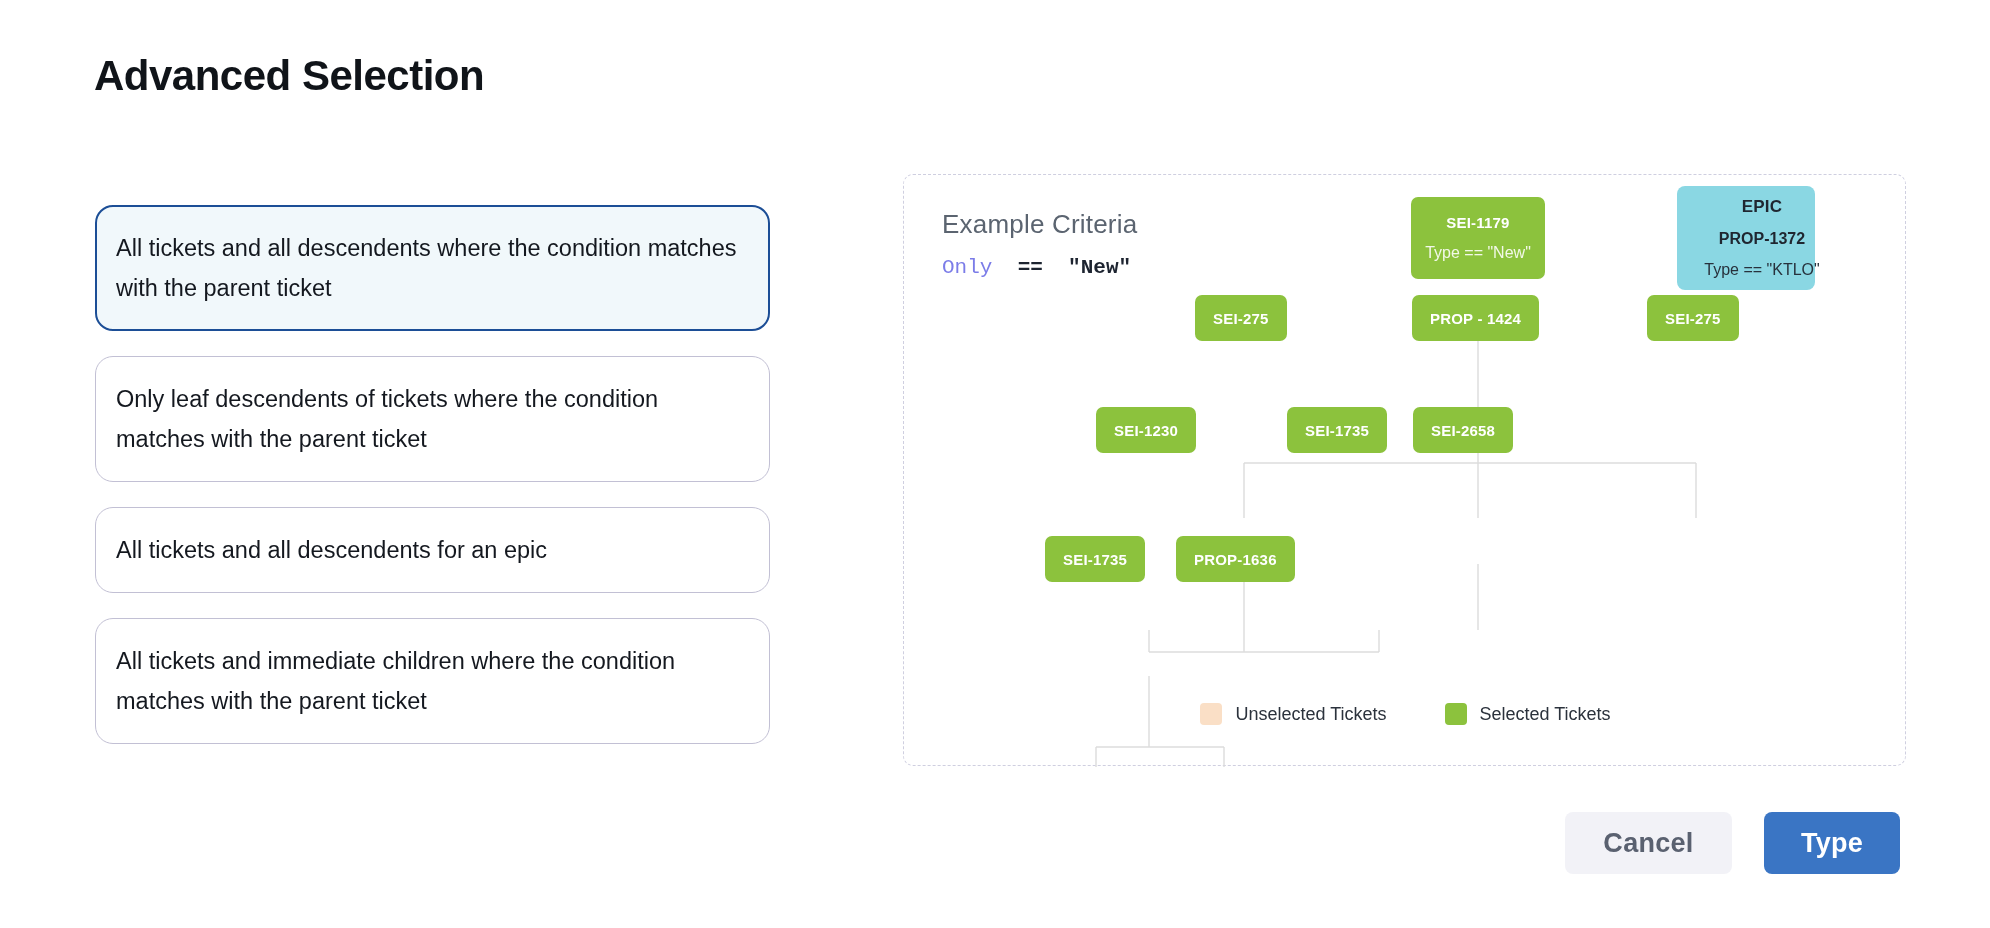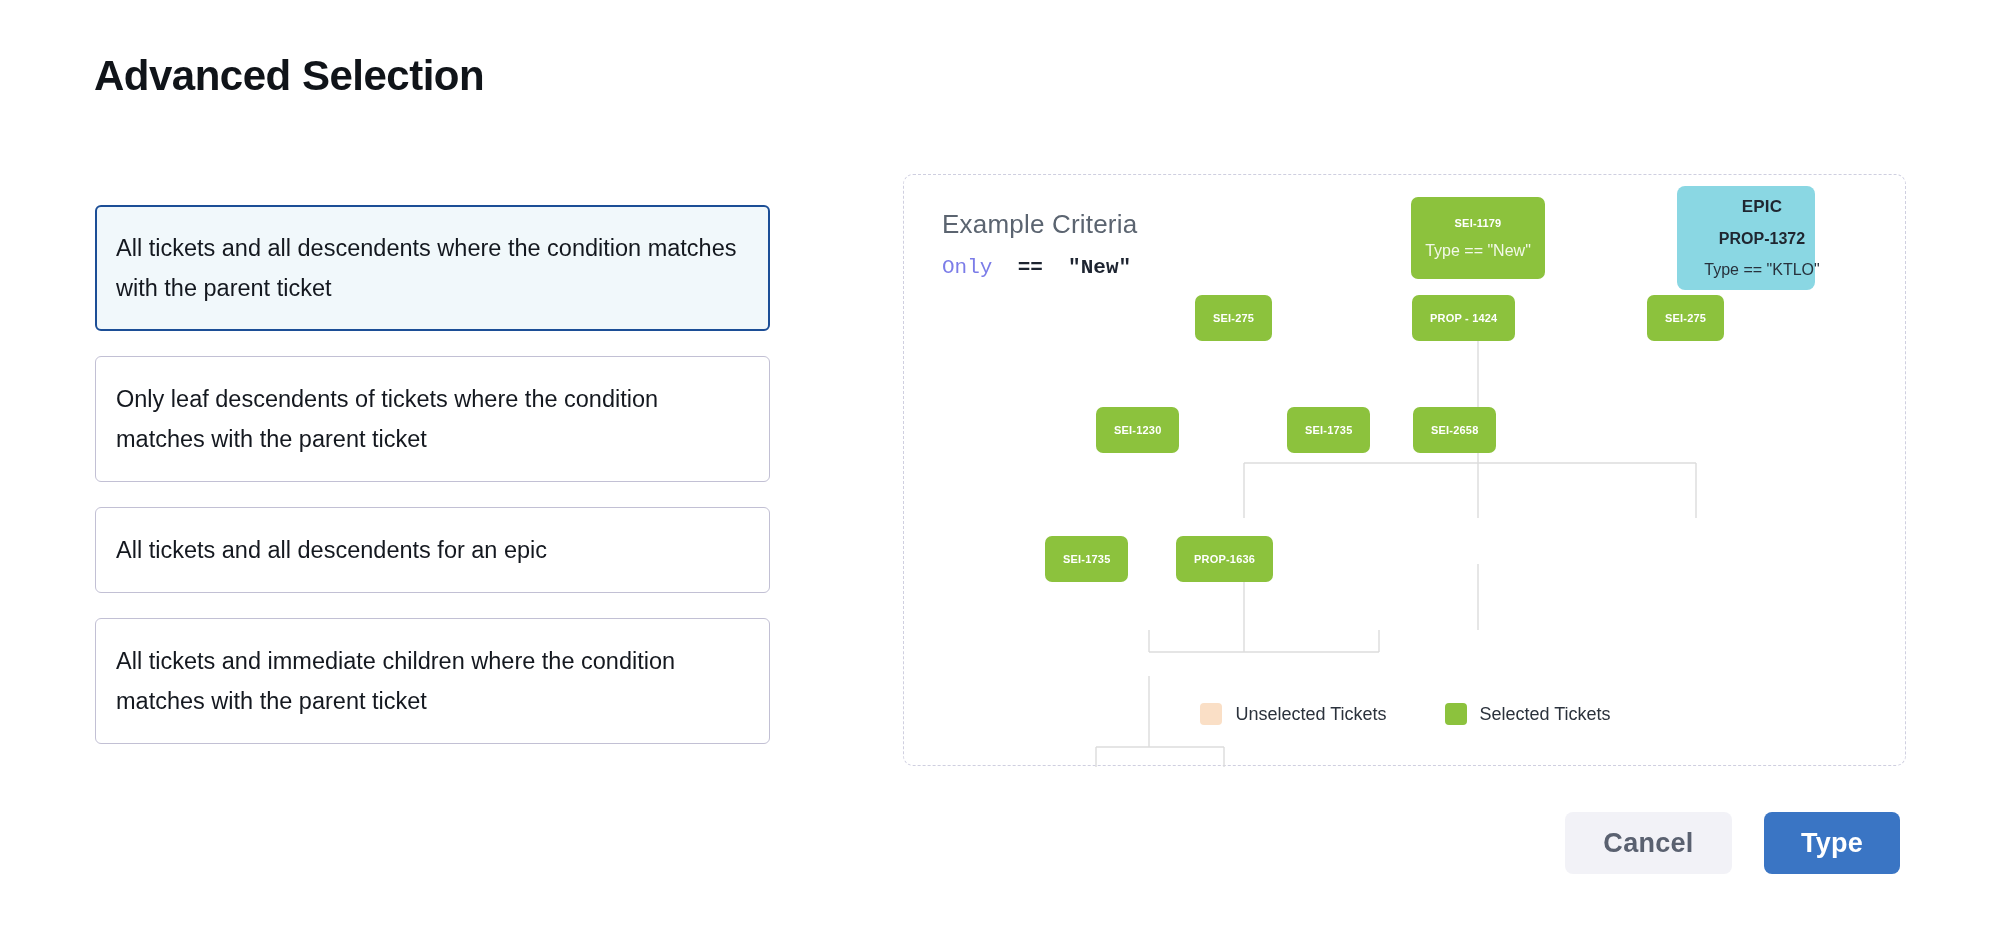--- a/index.html
+++ b/index.html
@@ -30,21 +30,21 @@
   #option-list {
     position: absolute;
     left: 95px;
     top: 205px;
     width: 777px;
   }
   .option-card {
     box-sizing: border-box;
     width: 675px;
     border: 1px solid #c2c0d4;
-    border-radius: 6px;
+    border-radius: 18px;
     background: #ffffff;
     padding: 22px 22px 22px 20px;
     margin-bottom: 25px;
     font-size: 23.5px;
     line-height: 40px;
     color: #14181f;
     cursor: pointer;
   }
   .option-card.selected {
     border: 2px solid #1c4e96;
@@ -105,21 +105,21 @@
     border-radius: 7px;
     color: #ffffff;
     display: flex;
     flex-direction: column;
     align-items: center;
     justify-content: center;
     text-align: center;
     cursor: pointer;
   }
   .node .node-id {
-    font-size: 11px;
+    font-size: 15px;
     font-weight: 700;
     letter-spacing: .2px;
     white-space: nowrap;
   }
   .node .node-cond {
     margin-top: 13px;
     font-size: 16px;
     font-weight: 400;
     color: #f2f8e8;
     white-space: nowrap;

